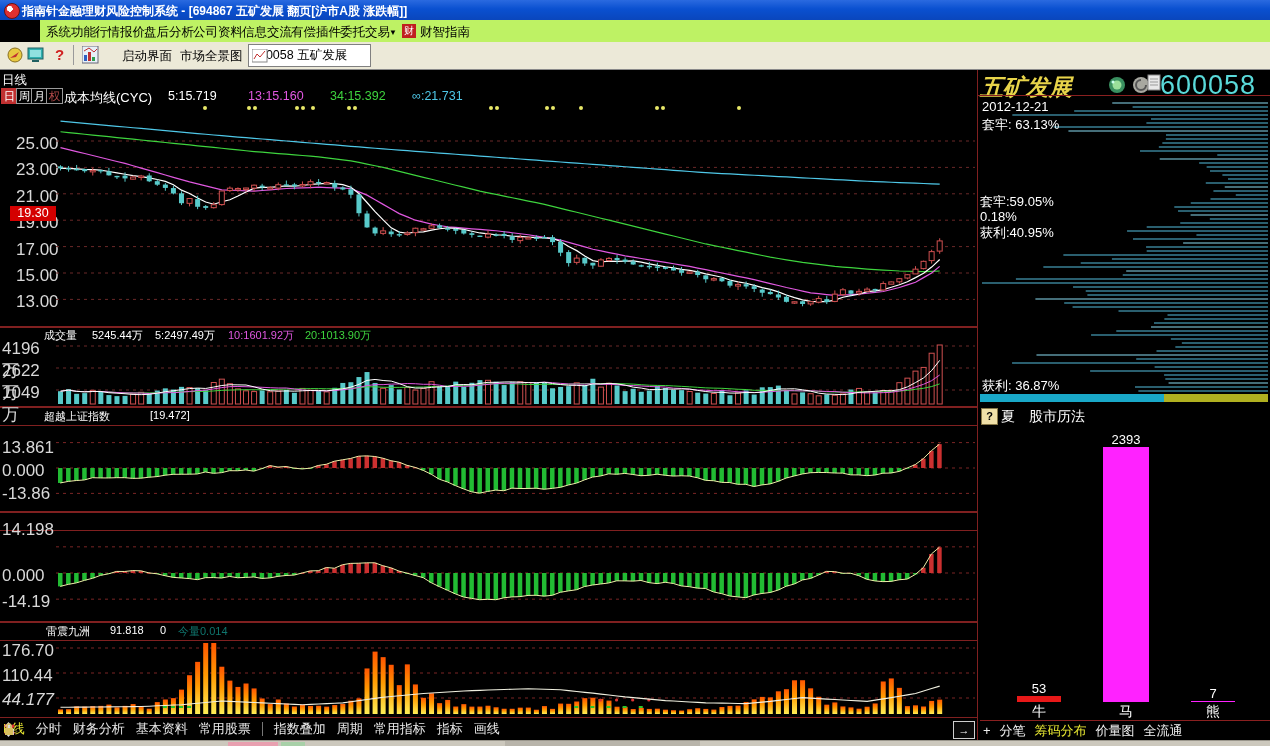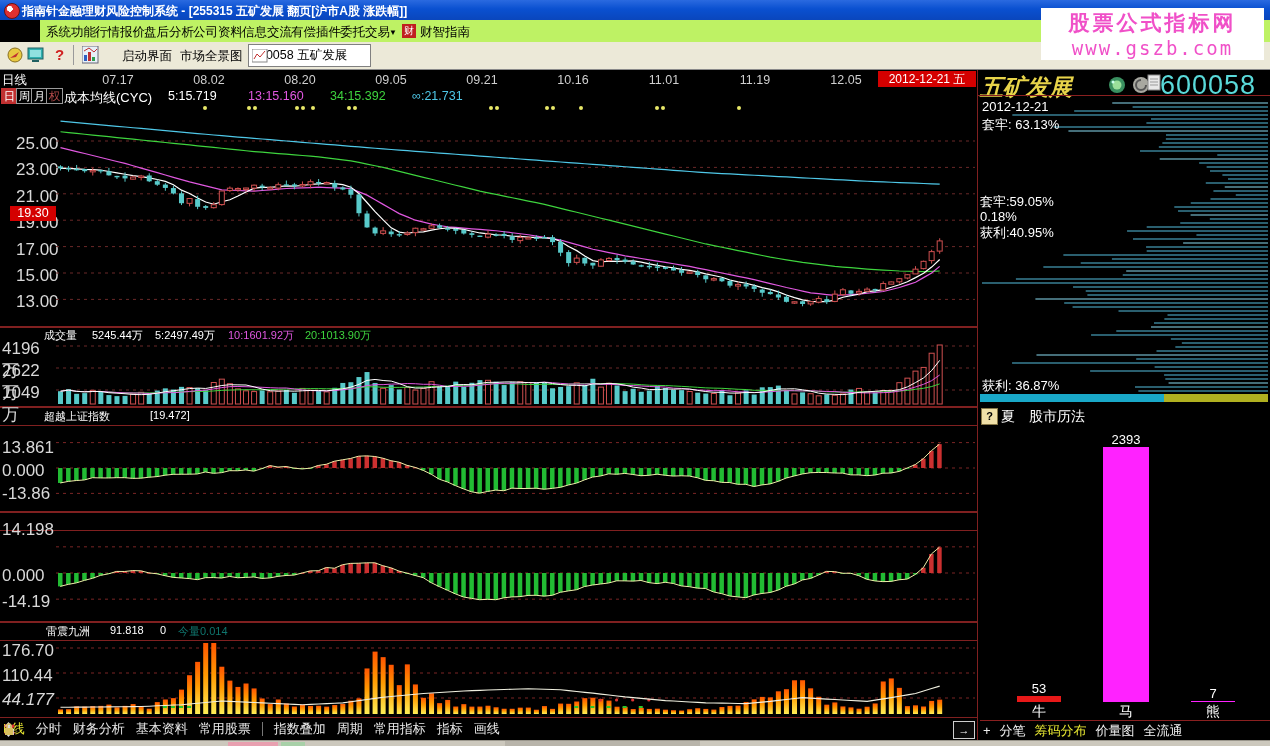--- a/index.html
+++ b/index.html
@@ -60,21 +60,21 @@
   .yellow{color:#e8e832 !important;}
 </style>
 </head>
 <body>
 
 <div id="app">
 
   <div class="abs" id="titlebar">
     <div class="abs" style="left:4px;top:3px;width:14px;height:14px;border-radius:50%;
                 background:radial-gradient(circle at 35% 35%, #fff 0 22%, #e03030 23% 100%);border:1px solid #701010;"></div>
-    <div class="abs title">指南针金融理财风险控制系统 - [255315 五矿发展 翻页[沪市A股 涨跌幅]]</div>
+    <div class="abs title">指南针金融理财风险控制系统 - [694867 五矿发展 翻页[沪市A股 涨跌幅]]</div>
   </div>
 
   <div class="abs" id="menubar">
     <span class="menu-item" style="left:6px">系统功能</span>
     <span class="menu-item" style="left:55px">行情报价</span>
     <span class="menu-item" style="left:104px">盘后分析</span>
     <span class="menu-item" style="left:153px">公司资料</span>
     <span class="menu-item" style="left:202px">信息交流</span>
     <span class="menu-item" style="left:251px">有偿插件</span>
     <span class="menu-item" style="left:300px">委托交易</span>
@@ -107,40 +107,24 @@
     <span class="tool-text" style="left:180px">市场全景图</span>
     <div id="stock-tab">
       <svg width="16" height="14">
         <rect x="0" y="0" width="15" height="13" fill="#fff" stroke="#888"></rect>
         <path d="M2 10 L5 5 L8 8 L13 2" stroke="#c03030" fill="none"></path>
         </svg>
       <span>600058 五矿发展</span>
     </div>
   </div>
 
-  <div class="abs" id="watermark">
-    <div class="l1">股票公式指标网</div>
-    <div class="l2">www.gszb.com</div>
-  </div>
 
   <div class="abs" id="chartzone"></div>
 
   <div class="abs" style="left:2px;top:72px;font-size:12.5px;color:#fff;text-align:right;">日线</div>
-  <div class="abs" style="left:0;top:71px;width:977px;height:17px;">
-    <span class="date-lbl" style="left:92px">07.17</span>
-    <span class="date-lbl" style="left:183px">08.02</span>
-    <span class="date-lbl" style="left:274px">08.20</span>
-    <span class="date-lbl" style="left:365px">09.05</span>
-    <span class="date-lbl" style="left:456px">09.21</span>
-    <span class="date-lbl" style="left:547px">10.16</span>
-    <span class="date-lbl" style="left:638px">11.01</span>
-    <span class="date-lbl" style="left:729px">11.19</span>
-    <span class="date-lbl" style="left:820px">12.05</span>
-    <div id="curdate">2012-12-21 五</div>
-  </div>
 
   <div class="abs" style="left:0;top:88px;width:977px;height:16px;z-index:4;">
     <span class="pbox" style="left:1px;background:#c03030;border-color:#c03030;">日</span>
     <span class="pbox" style="left:16px">周</span>
     <span class="pbox" style="left:31px">月</span>
     <span class="pbox" style="left:46px;color:#b04848;">权</span>
     <span class="t" style="left:64px;top:1px;font-size:13px;">成本均线(CYC)</span>
     <span class="t" style="left:168px;top:1px;color:#ffffff;">5:15.719</span>
     <span class="t" style="left:248px;top:1px;color:#e058e0;">13:15.160</span>
     <span class="t" style="left:330px;top:1px;color:#3ed43e;">34:15.392</span>

